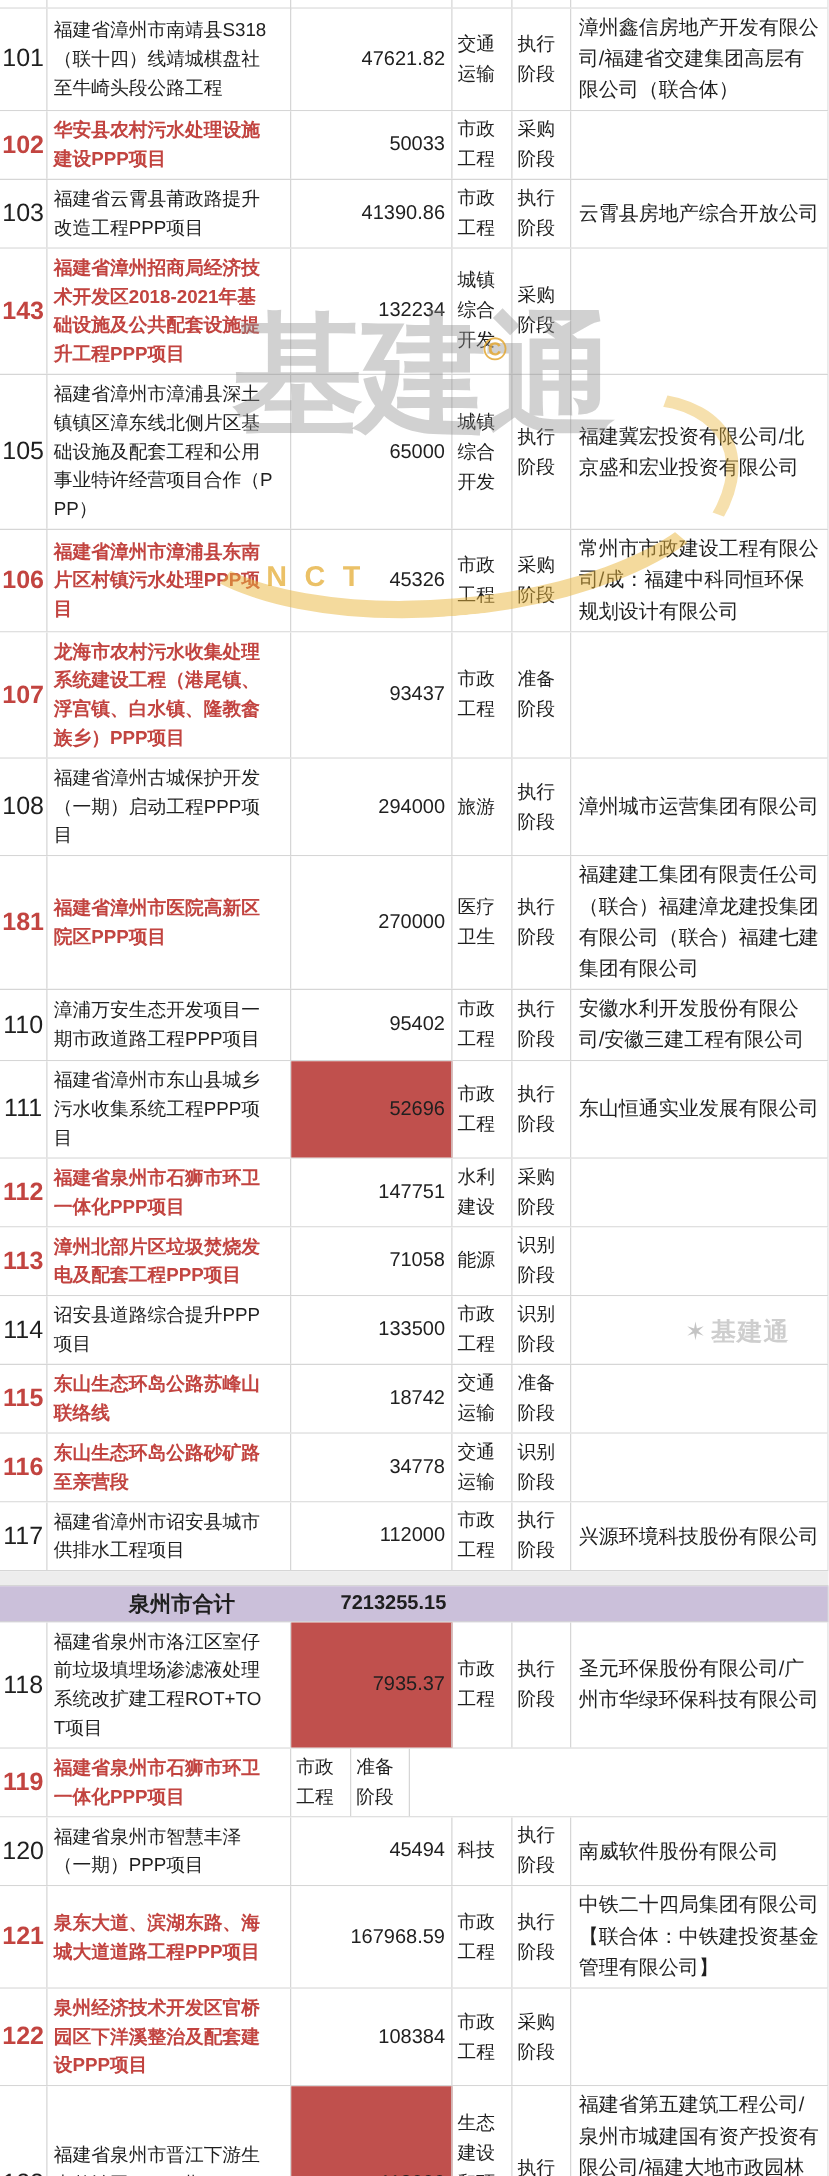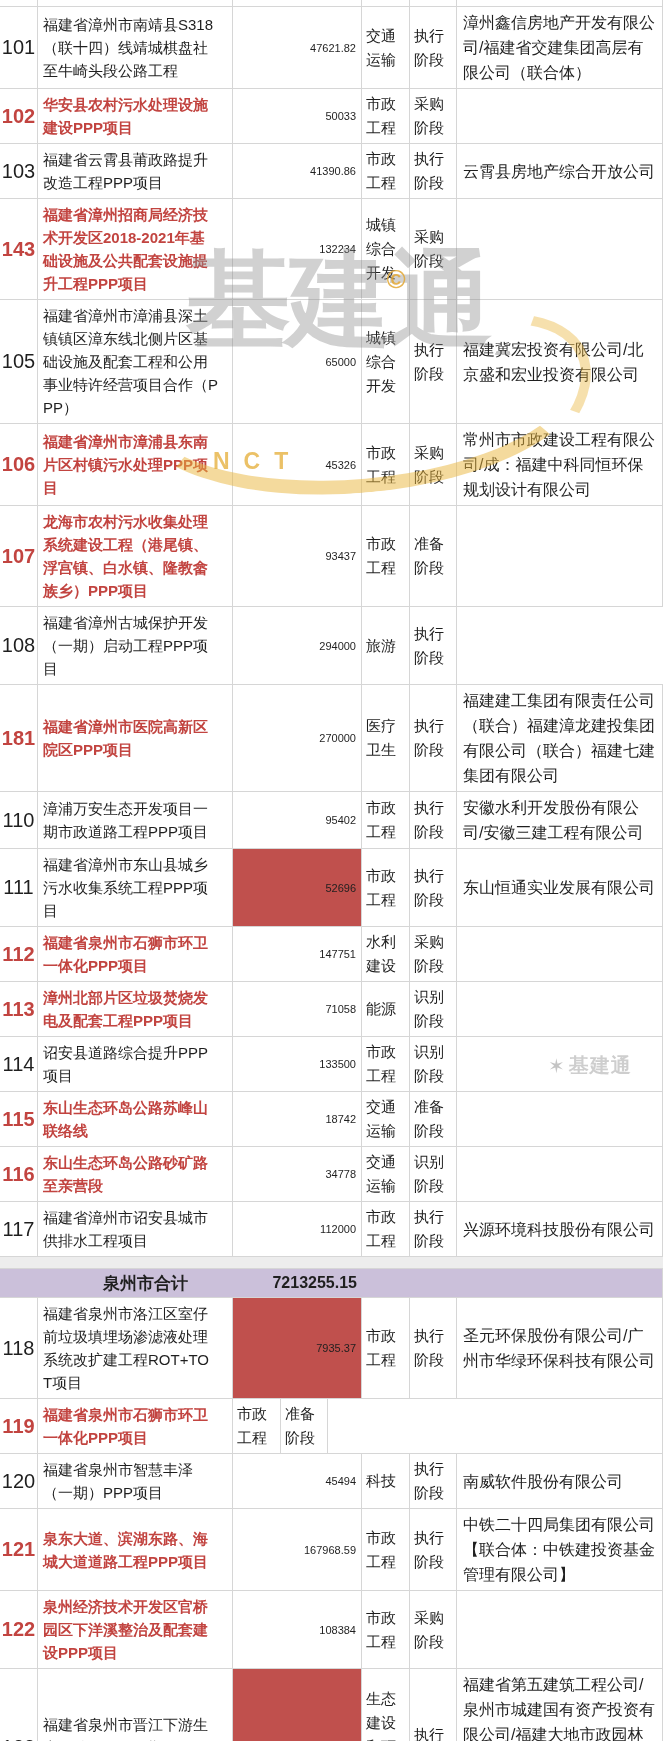--- a/index.html
+++ b/index.html
@@ -9,21 +9,21 @@
     color:#1f1f1f;
     -webkit-font-smoothing:antialiased;
   }
   .page{position:relative;width:663px;min-height:1741px;overflow:hidden;background:#fff;}
 
   
   .trow{display:flex;border-bottom:1px solid var(--border,#d6d6d6);min-height:44px;background:#fff;}
   .c{box-sizing:border-box;border-right:1px solid var(--border,#d6d6d6);display:flex;align-items:center;}
   .num{width:38px;justify-content:center;font-size:20px;}
   .name{width:195px;padding:4px 14px 4px 5px;font-size:15px;line-height:23px;word-break:break-all;}
-  .amount{width:129px;justify-content:flex-end;padding:3px 5px;font-size:11px;}
+  .amount{width:129px;justify-content:flex-end;padding:3px 5px;font-size:16px;}
   .sector{width:48px;padding:3px 4px;font-size:15px;line-height:24px;word-break:break-all;}
   .stage{width:47px;padding:3px 4px;font-size:15px;line-height:24px;word-break:break-all;}
   .company{flex:1;padding:3px 4px 3px 6px;font-size:16px;line-height:25px;word-break:break-all;}
 
   .red-row .num,.red-row .name{color:var(--red-text,#c24440);font-weight:bold;}
   .amount-red .amount{background:var(--red-cell-bg,#c0504d);}
 
   
   .summary{background:var(--summary-bg,#cbc0da);min-height:28px;font-weight:bold;text-align:right;}
   .sum-label{width:233px;justify-content:center;padding-left:58px;font-size:17px;border-right:none;}
@@ -142,20 +142,21 @@
     <div class="c stage">准备阶段</div>
     <div class="c company"></div>
   </div>
 
   <div class="trow">
     <div class="c num">108</div>
     <div class="c name">福建省漳州古城保护开发（一期）启动工程PPP项目</div>
     <div class="c amount">294000</div>
     <div class="c sector">旅游</div>
     <div class="c stage">执行阶段</div>
+    <div class="c company">漳州城市运营集团有限公司</div>
   </div>
 
   <div class="trow red-row">
     <div class="c num">181</div>
     <div class="c name">福建省漳州市医院高新区院区PPP项目</div>
     <div class="c amount">270000</div>
     <div class="c sector">医疗卫生</div>
     <div class="c stage">执行阶段</div>
     <div class="c company">福建建工集团有限责任公司（联合）福建漳龙建投集团有限公司（联合）福建七建集团有限公司</div>
   </div>

